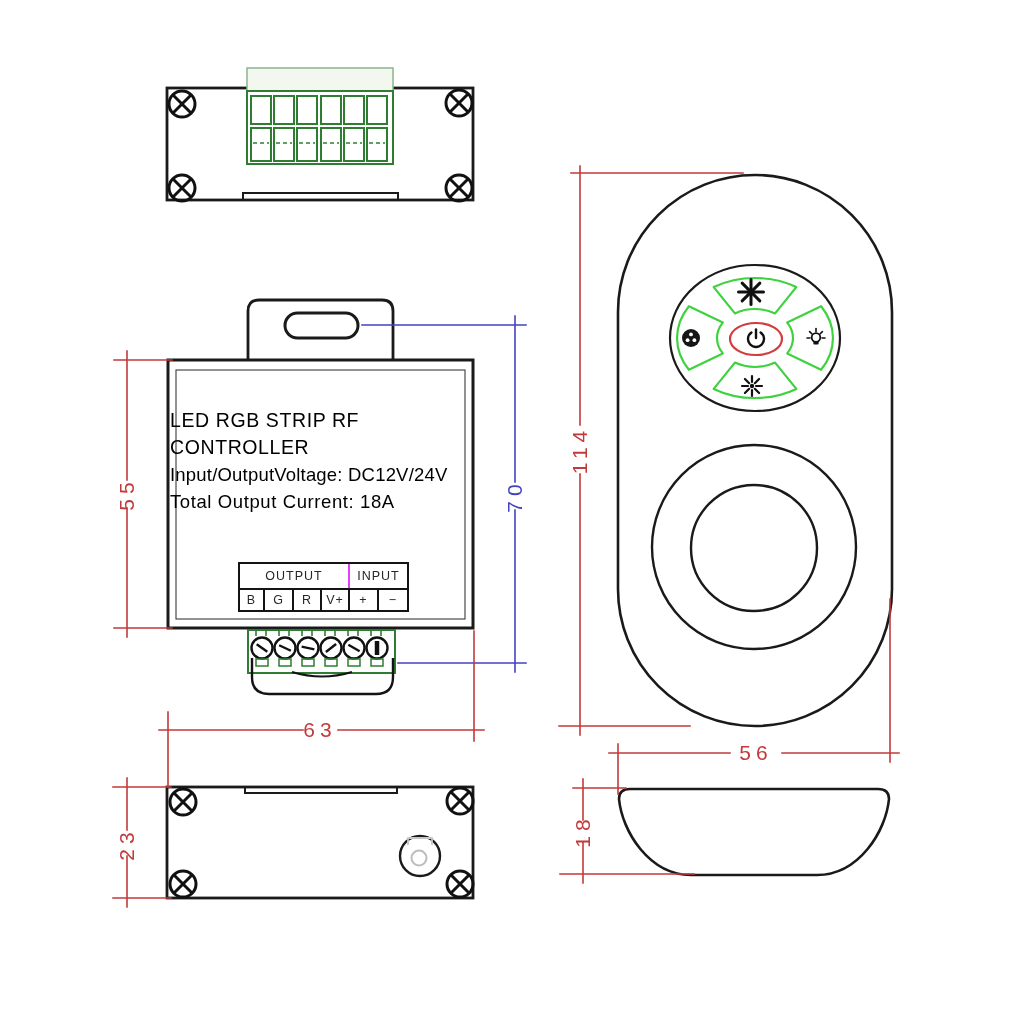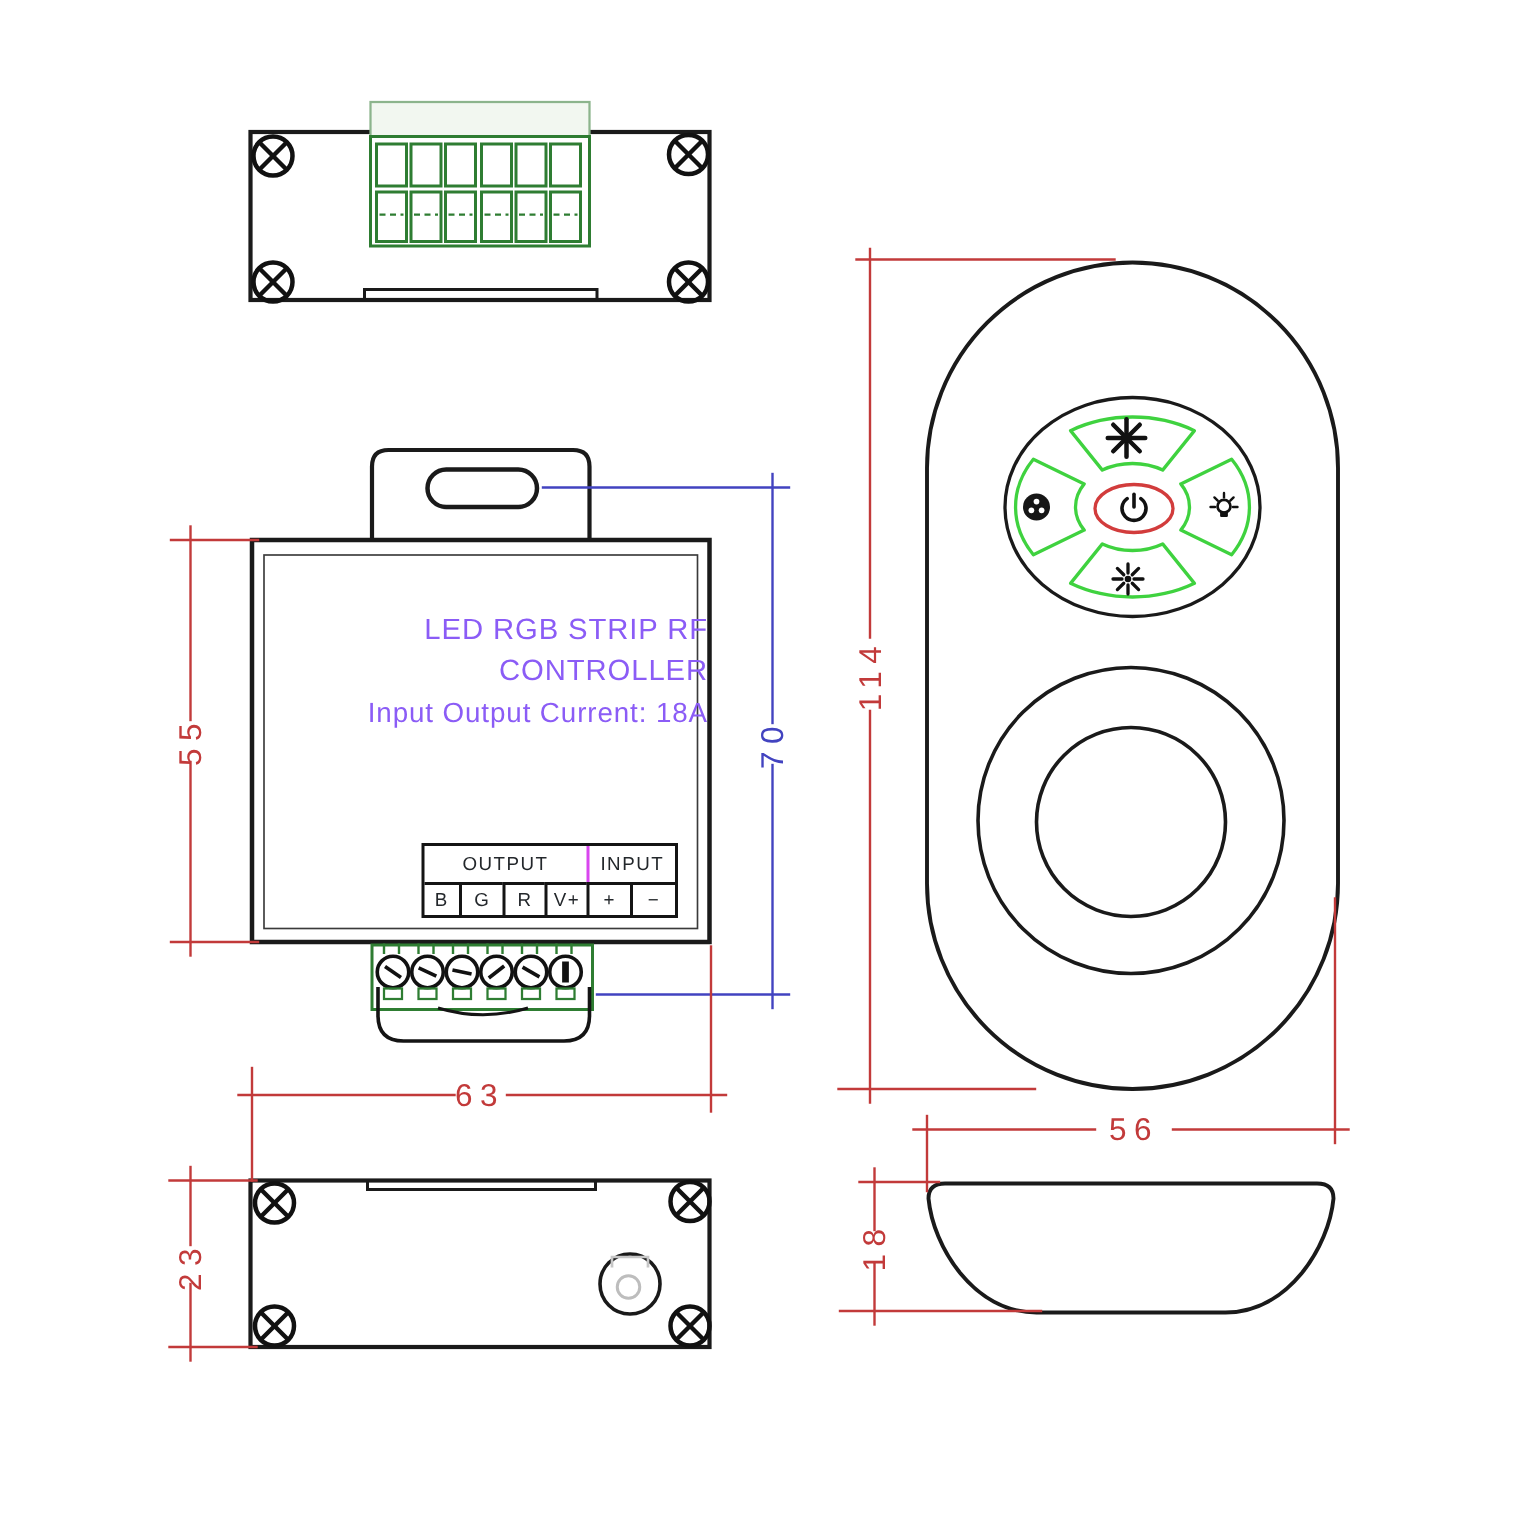--- a/index.html
+++ b/index.html
@@ -1,26 +1,26 @@
 <!DOCTYPE html>
 <html><head>
 <meta charset="utf-8">
 <style>
   html,body{margin:0;padding:0;background:#fff;}
   #canvas{position:relative;width:1014px;height:1024px;background:#ffffff;overflow:hidden;
           font-family:"Liberation Sans",sans-serif;}
   #drawing{position:absolute;left:0;top:0;}
-  .fv-text{position:absolute;left:170px;top:407px;width:302px;text-align:right;
-           color:#8b5cf6;font-weight:500;}
+  .fv-text{position:absolute;left:170px;top:407px;width:302px;text-align:left;
+           color:#000000;font-weight:500;}
   .fv-line1{font-size:19.5px;line-height:27px;letter-spacing:0.6px;}
   .fv-line2{font-size:18.5px;line-height:27px;letter-spacing:0.2px;}
   .fv-line3{font-size:18.5px;line-height:27px;letter-spacing:0.6px;}
   .tbl{position:absolute;left:238px;top:562px;display:grid;
        grid-template-columns:23px 29px 28px 28px 29px 30px;grid-template-rows:24px 22px;
-       border:2px solid #141414;color:#23272b;background:#fff;margin-left:43px;}
+       border:2px solid #141414;color:#23272b;background:#fff;}
   .tbl div{display:flex;align-items:center;justify-content:center;
            font-size:12.5px;font-weight:500;letter-spacing:1px;}
   .hdr-out{grid-column:1/5;}
   .hdr-in{grid-column:5/7;border-left:2px solid #d946ef;}
   .cell{border-top:2px solid #141414;}
   .cell+.cell{border-left:2px solid #141414;}
   .c5{border-left:2px solid #141414 !important;}
   text{font-family:"Liberation Sans",sans-serif;}
 </style>
 </head>
@@ -291,21 +291,22 @@
           <line x1="583" y1="842" x2="583" y2="883"></line>
       <line x1="573" y1="788" x2="626" y2="788"></line>
           <line x1="560" y1="874" x2="694" y2="874"></line>
     </g>
     <text transform="translate(590,831) rotate(-90)" text-anchor="middle" font-size="21" letter-spacing="5" fill="#c23a3a">18</text>
   </g>
 </svg>
 
   <div class="fv-text">
     <div class="fv-line1">LED RGB STRIP RF CONTROLLER</div>
-    <div class="fv-line3">Input Output Current: 18A</div>
+    <div class="fv-line2">Input/OutputVoltage: DC12V/24V</div>
+    <div class="fv-line3">Total Output Current: 18A</div>
   </div>
 
   <div class="tbl">
     <div class="hdr-out">OUTPUT</div>
     <div class="hdr-in">INPUT</div>
     <div class="cell">B</div>
     <div class="cell">G</div>
     <div class="cell">R</div>
     <div class="cell">V+</div>
     <div class="cell c5">+</div>

